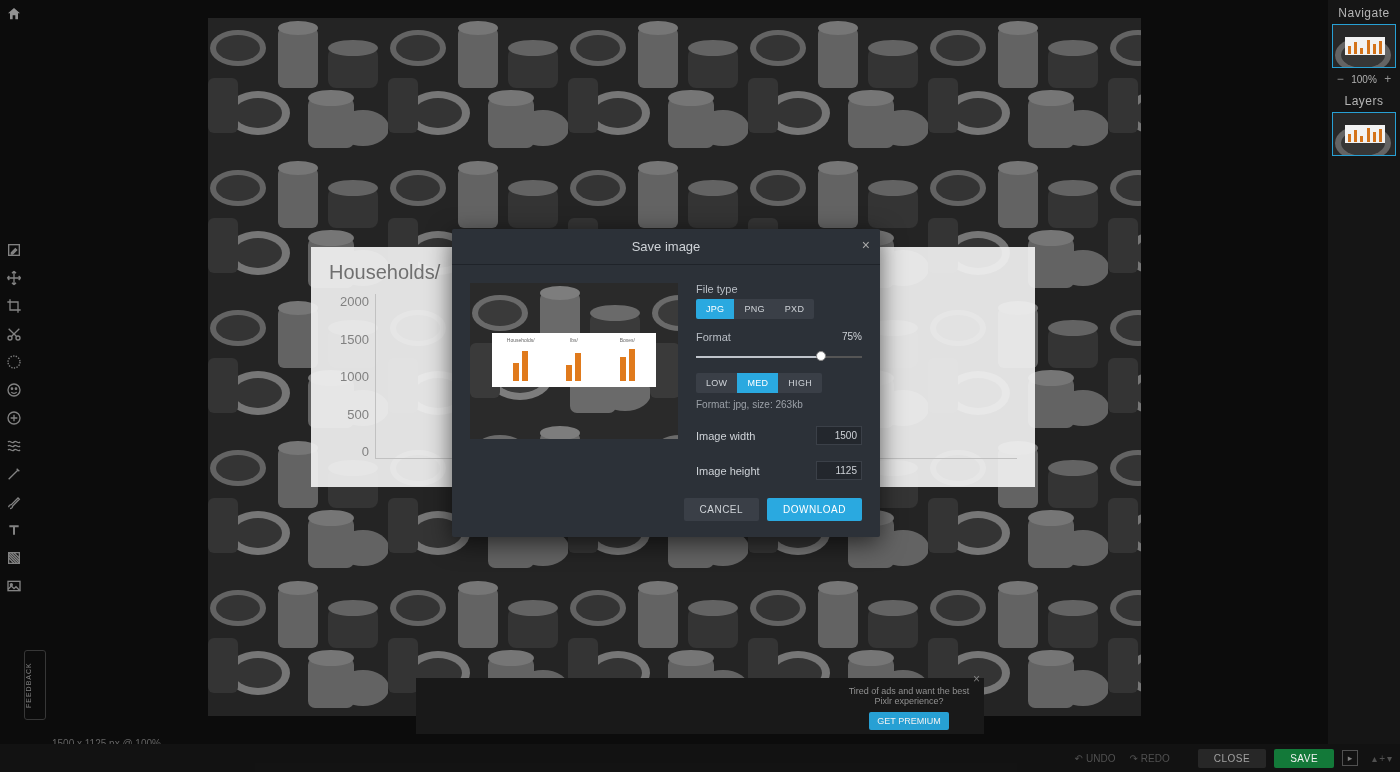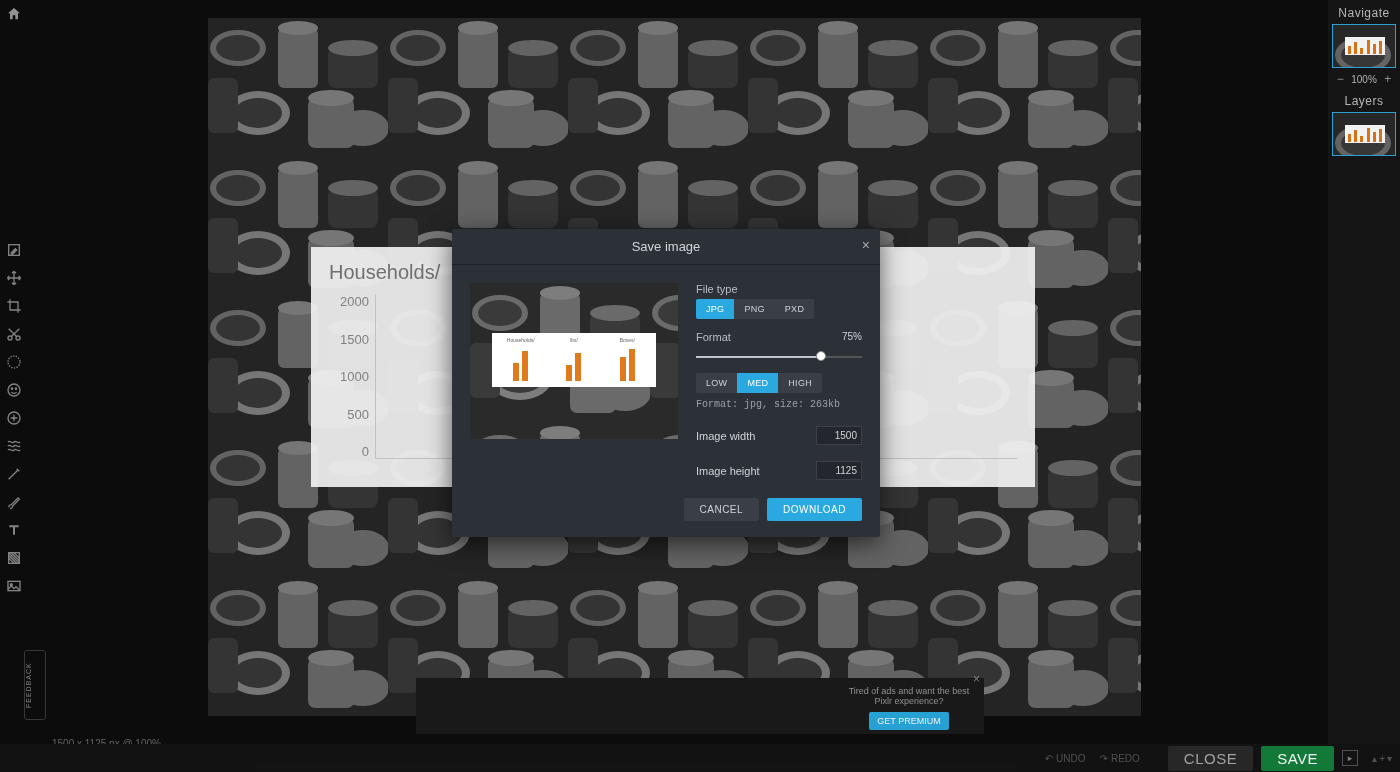--- a/index.html
+++ b/index.html
@@ -147,21 +147,21 @@
   display: flex;
   align-items: center;
   justify-content: flex-end;
   padding-right: 8px;
   gap: 8px;
 }
 .undo-redo { display: flex; gap: 14px; margin-right: 20px; font-size: 10px; color: #555; }
 .undo-redo span { display: flex; align-items: center; gap: 3px; }
 .bar-btn {
   padding: 4px 16px;
-  font-size: 15px;
+  font-size: 10px;
   border-radius: 2px;
   cursor: pointer;
   letter-spacing: 0.5px;
 }
 .bar-close { background: #2a2a2a; color: #aaa; }
 .bar-save { background: #15803d; color: #fff; }
 .expand-icon { width: 16px; height: 16px; border: 1px solid #555; color: #888; display: flex; align-items: center; justify-content: center; font-size: 9px; cursor: pointer; }
 .chev-group { display: flex; gap: 2px; color: #555; font-size: 10px; margin-left: 6px; }
 .chev-group span { cursor: pointer; }
 
@@ -241,21 +241,21 @@
 }
 .toggle-btn.active { background: #2aa9e0; color: #fff; text-align: right; }
 .toggle-btn:first-child { border-radius: 2px 0 0 2px; }
 .toggle-btn:last-child { border-radius: 0 2px 2px 0; }
 .quality-row { position: relative; }
 .quality-pct { position: absolute; right: 0; top: 0; font-size: 10px; color: #cfd3d8; }
 .slider-wrap { position: relative; height: 16px; margin: 6px 0 8px 0; }
 .slider-track { position: absolute; left: 0; right: 0; top: 7px; height: 2px; background: #555; }
 .slider-fill { position: absolute; left: 0; top: 7px; height: 2px; background: #bfc4cb; }
 .slider-thumb { position: absolute; top: 2px; width: 10px; height: 10px; border-radius: 50%; background: #fff; border: 1px solid #888; cursor: pointer; margin-left: -5px; }
-.format-line { font-size: 10px; color: #9ba0a7; margin-top: 6px; font-family: Liberation Mono, monospace; }
+.format-line { font-size: 10px; color: #9ba0a7; margin-top: 6px; }
 .dim-row { display: flex; align-items: center; justify-content: space-between; margin-top: 16px; }
 .dim-input {
   width: 46px;
   background: #23272d;
   border: 1px solid #3b4048;
   color: #cfd3d8;
   font-size: 10px;
   padding: 3px 4px;
   text-align: right;
   outline: none;

